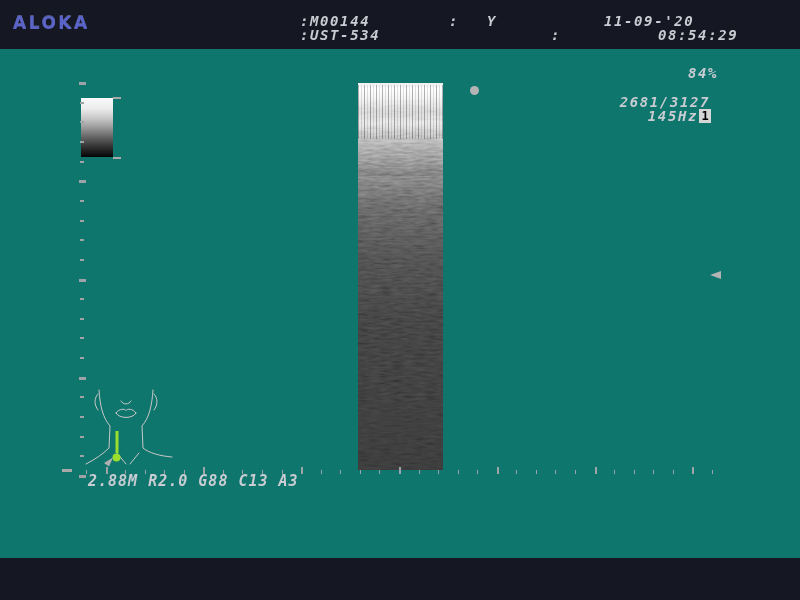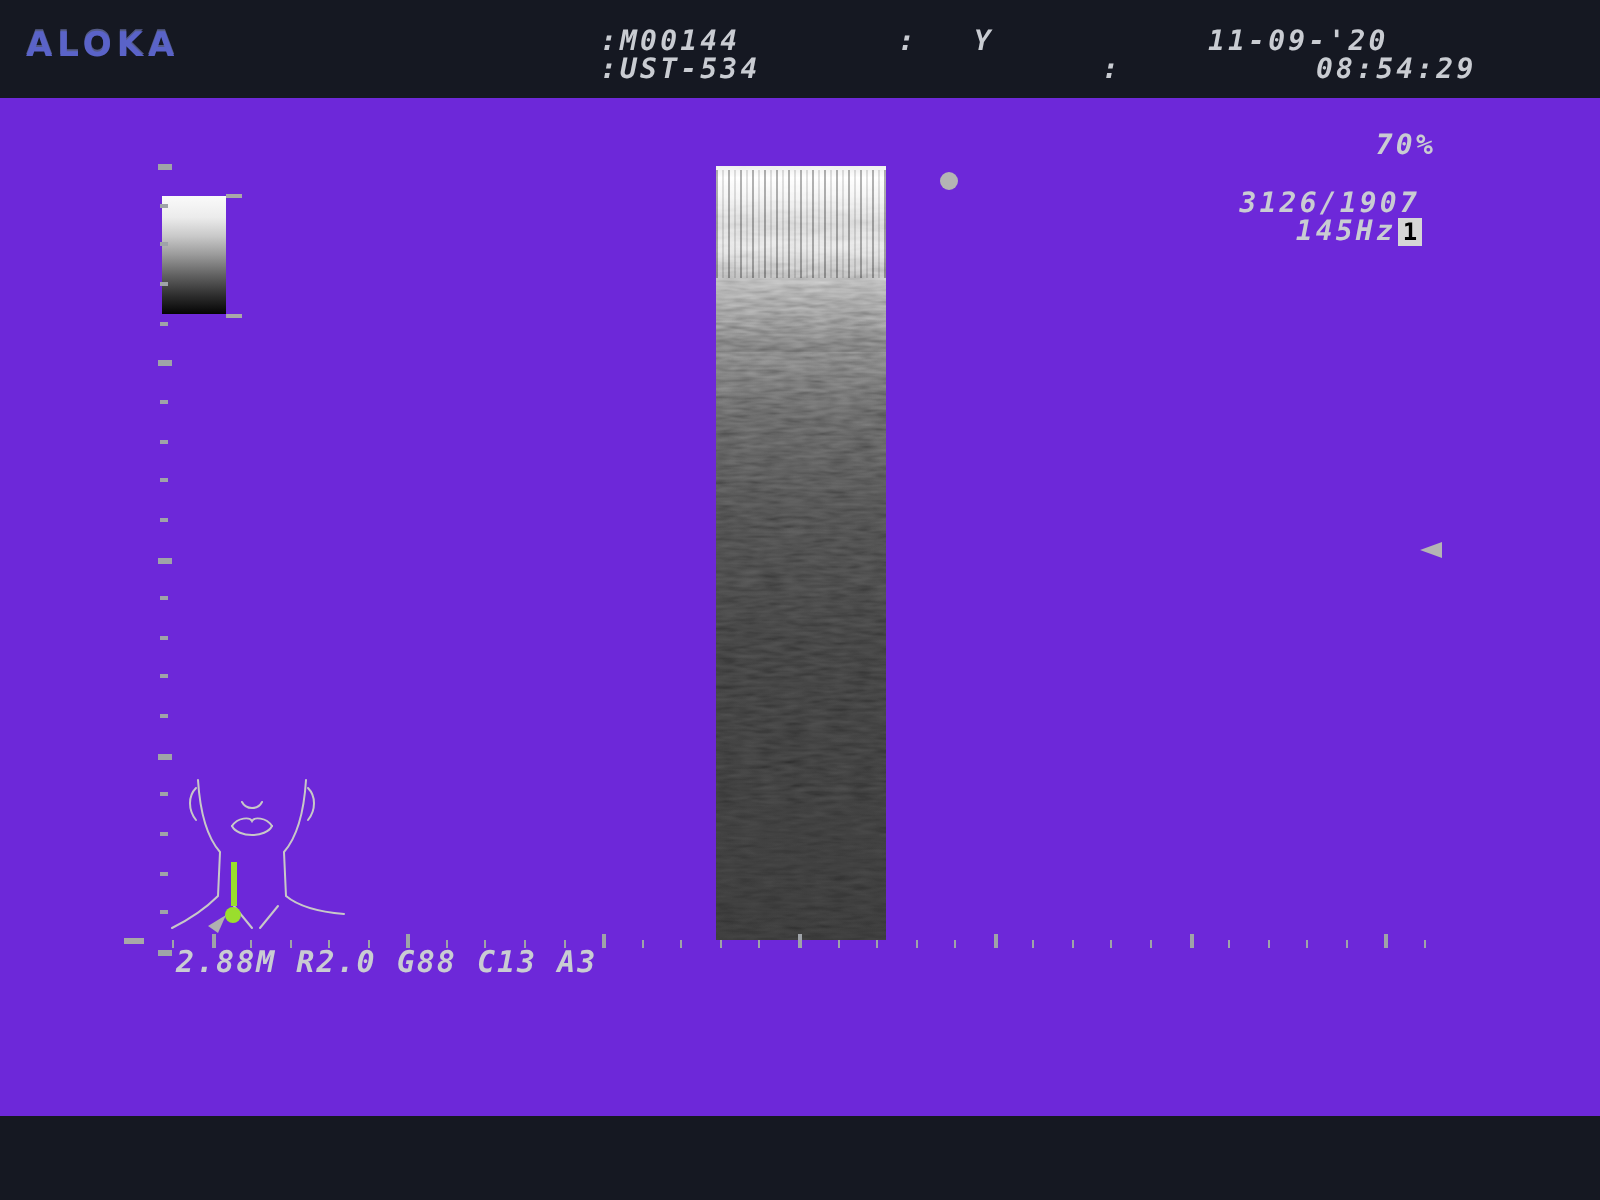--- a/index.html
+++ b/index.html
@@ -1,19 +1,19 @@
 <!DOCTYPE html>
 <html><head>
 <meta charset="utf-8">
 <style>
   * { margin:0; padding:0; box-sizing:border-box; }
   html,body { background:#000; }
   .screen {
     position:relative; width:800px; height:600px; overflow:hidden;
-    background:#6d28d9;
+    background:#0f766e;
     font-family:"DejaVu Sans Mono", "Liberation Mono", monospace;
     color:var(--text, #c9ccd2);
   }
   
   .topbar {
     position:absolute; left:0; top:0; width:800px; height:49px;
     background:var(--bar-bg, #151822);
   }
   .botbar {
     position:absolute; left:0; top:558px; width:800px; height:42px;
@@ -181,22 +181,22 @@
         <rect width="85" height="387" filter="url(#speckle)"></rect>
       </svg>
       <svg class="noise-scr" width="85" height="387">
         <rect y="120" width="85" height="267" filter="url(#speckle)"></rect>
       </svg>
     </div>
 
     <div class="orient-dot"></div>
     <div class="focus-arrow"></div>
 
-    <span class="mono ra" style="right:82px; top:66px;">70%</span>
-    <span class="mono ra" style="right:90px; top:95px;">3126/1907</span>
+    <span class="mono ra" style="right:82px; top:66px;">84%</span>
+    <span class="mono ra" style="right:90px; top:95px;">2681/3127</span>
     <div class="hzline">
       <span class="mono" style="position:static;margin-left:31px;">145Hz</span>
       <span class="focus-badge">1</span>
     </div>
     <span class="mono" style="left:88px; top:474px; font-size:15px; letter-spacing:1px;">2.88M R2.0 G88 C13 A3</span>
 
     <svg class="bodymarker" width="88" height="95" viewBox="0 0 88 95">
       <g fill="none" stroke="#c8c8c8" stroke-width="1" stroke-linecap="round">
         <path d="M14,14 C15,30 18,42 25,50 L24,72 C18,78 9,84 1,88"></path>
         <path d="M68,14 C67,30 64,42 57,50 L58,72 C64,77 75,80 87,81"></path>

